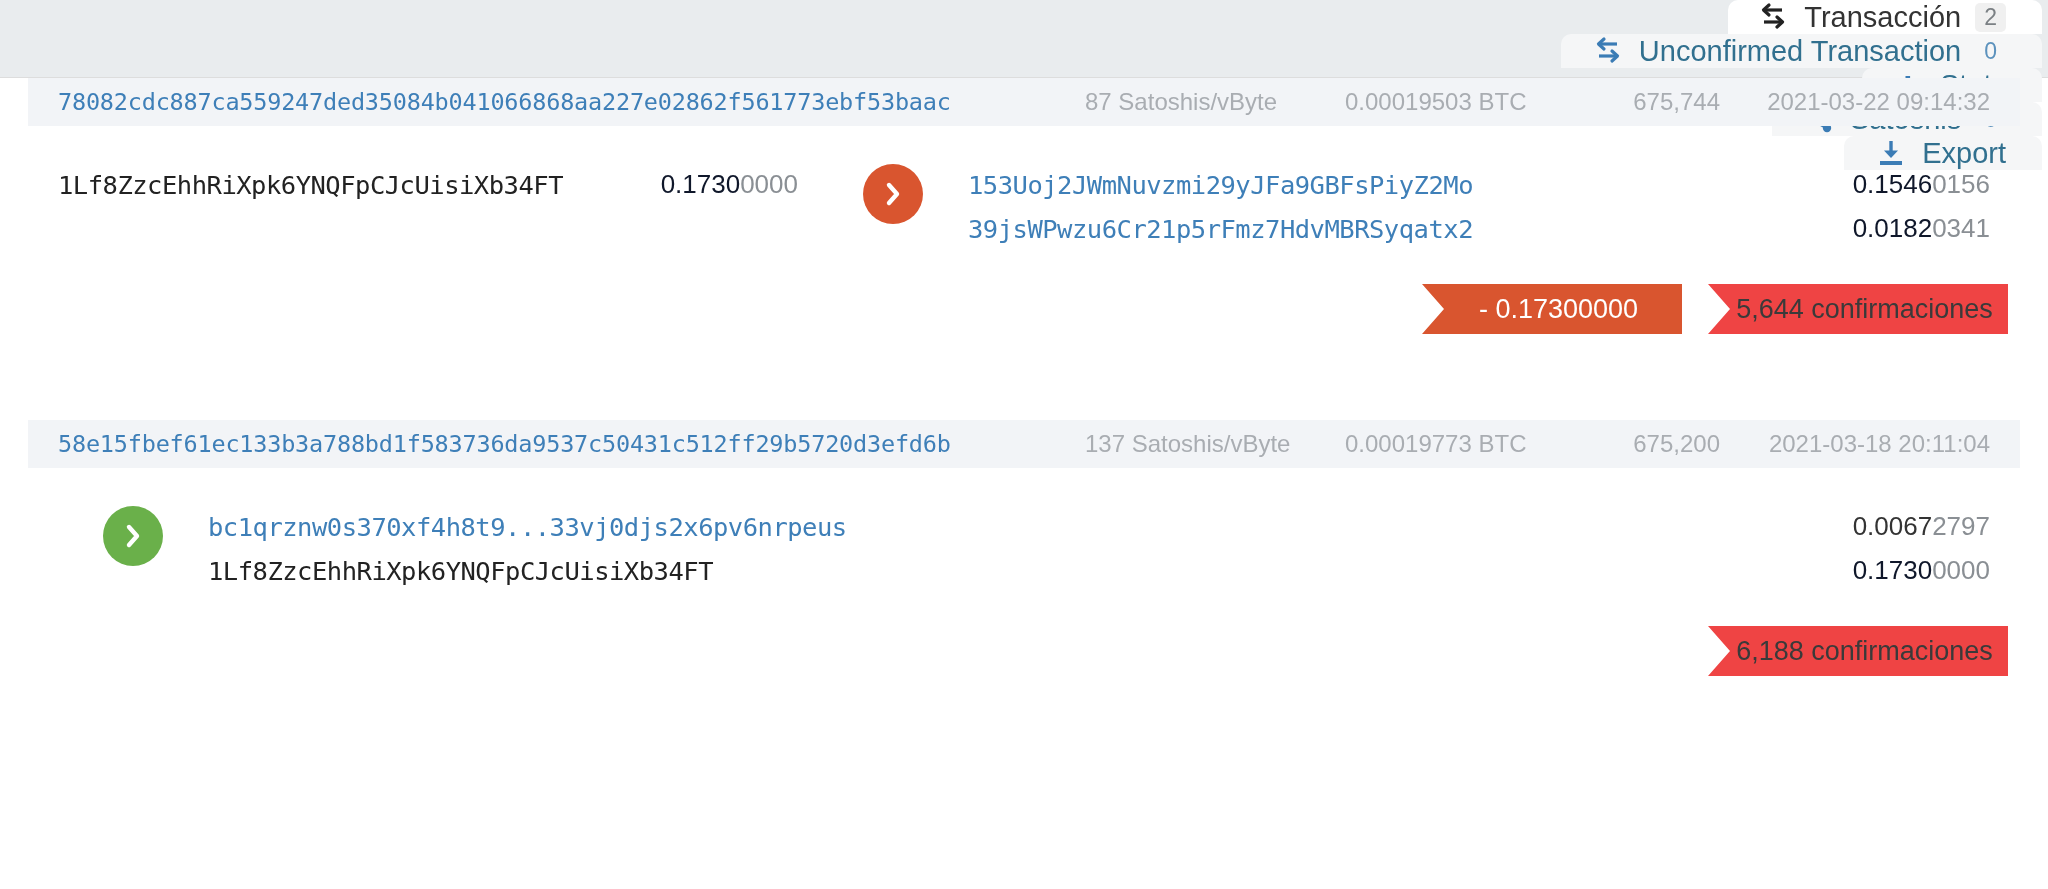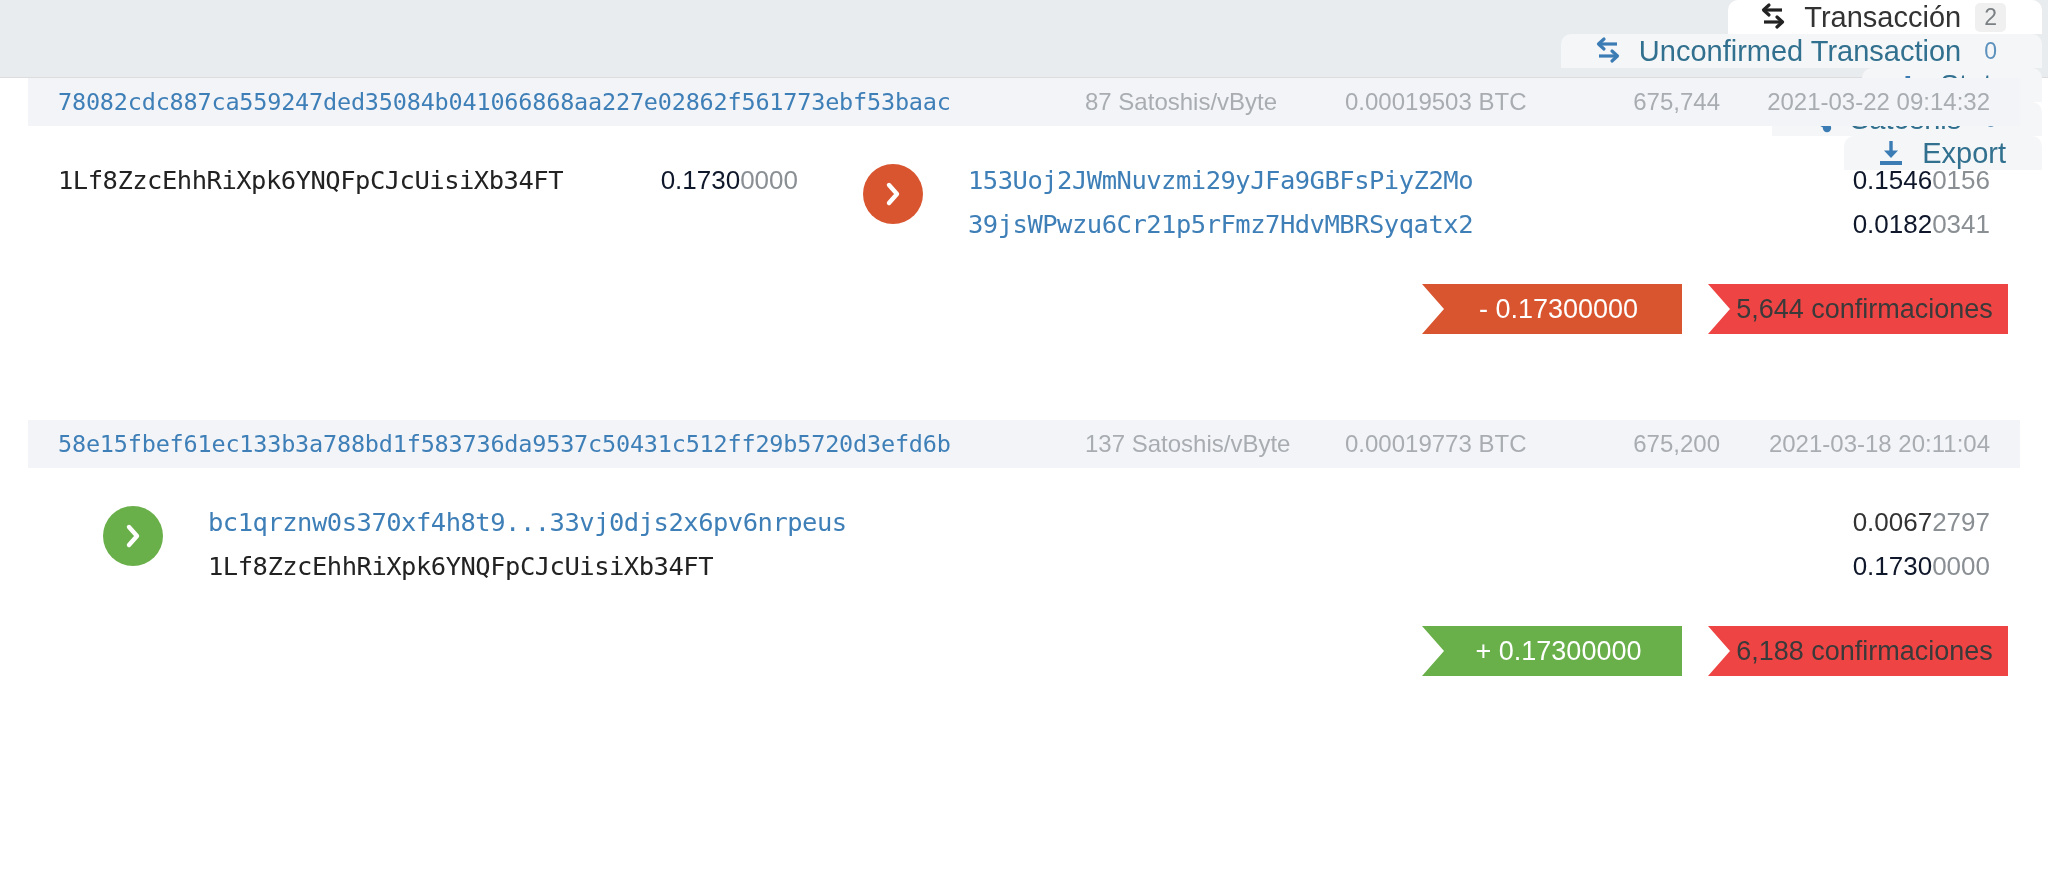--- a/index.html
+++ b/index.html
@@ -117,21 +117,21 @@
   }
   .col-out {
     flex: 1;
     display: flex;
     flex-direction: column;
     gap: 4px;
   }
 
   .ioline {
     display: flex;
-    align-items: center;
+    align-items: flex-end;
     height: 40px;
   }
   .addr {
     font-family: "DejaVu Sans Mono", monospace;
     font-size: 25.5px;
     letter-spacing: -0.5px;
     white-space: nowrap;
   }
   .addr.link { color:#3e7fb8; cursor: pointer; }
   .addr.plain { color:#222222; }
@@ -314,19 +314,18 @@
               <span class="addr link">bc1qrznw0s370xf4h8t9...33vj0djs2x6pv6nrpeus</span>
               <span class="amt"><span class="sig dark">0.0067</span><span class="rest">2797</span></span>
             </div>
             <div class="ioline">
               <span class="addr plain">1Lf8ZzcEhhRiXpk6YNQFpCJcUisiXb34FT</span>
               <span class="amt"><span class="sig">0.1730</span><span class="rest">0000</span></span>
             </div>
           </div>
         </div>
         <div class="badgerow">
-          <span class="flagbadge pos">+ 0.17300000</span>
           <span class="flagbadge conf">6,188 confirmaciones</span>
         </div>
       </div>
     </div>
 
 </div>
 
 </body></html>

